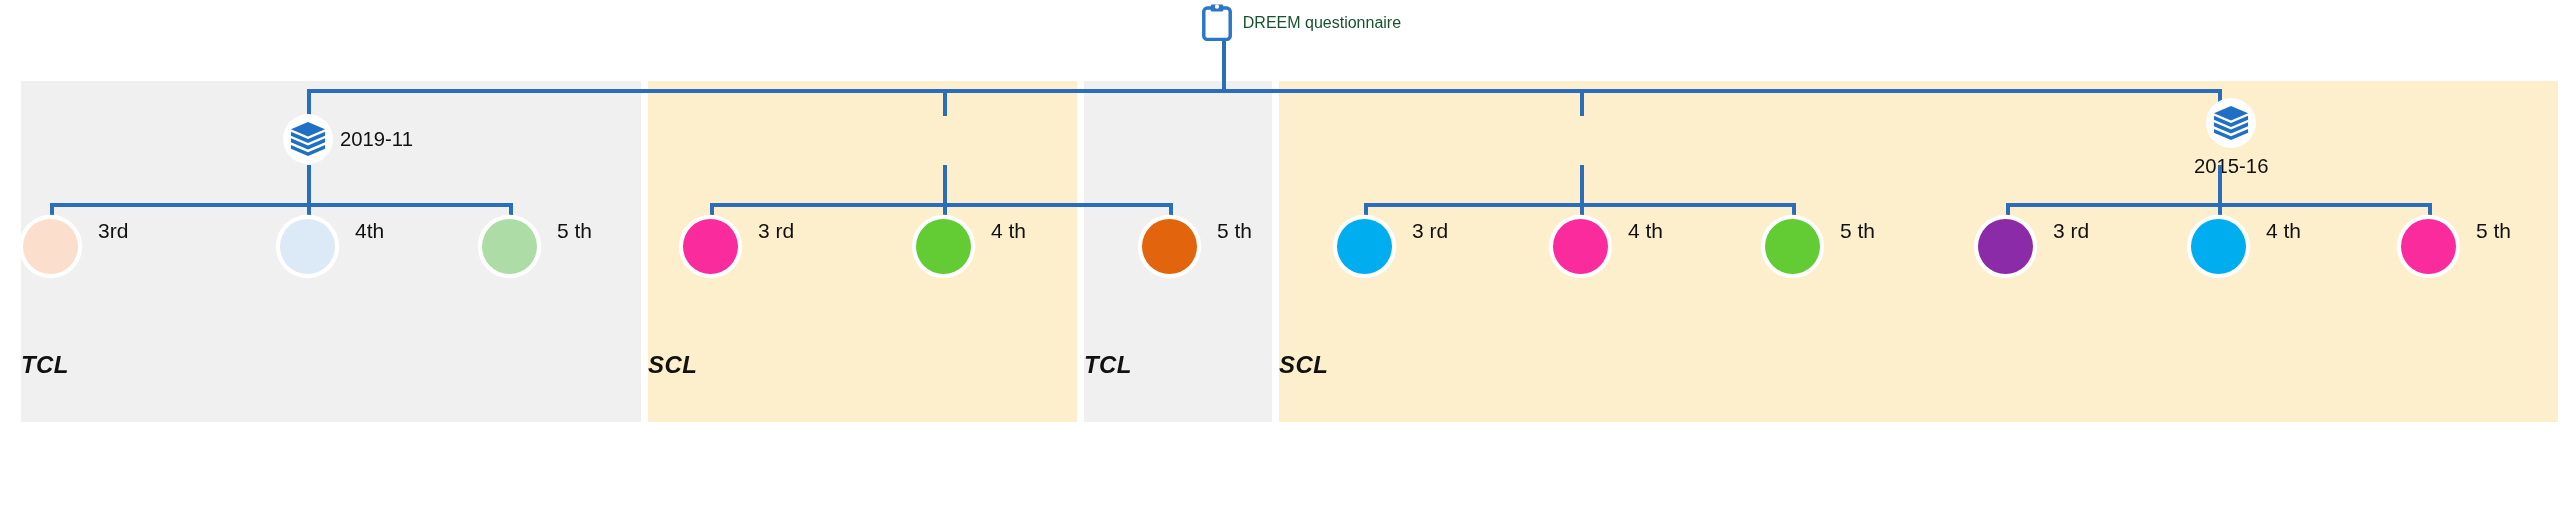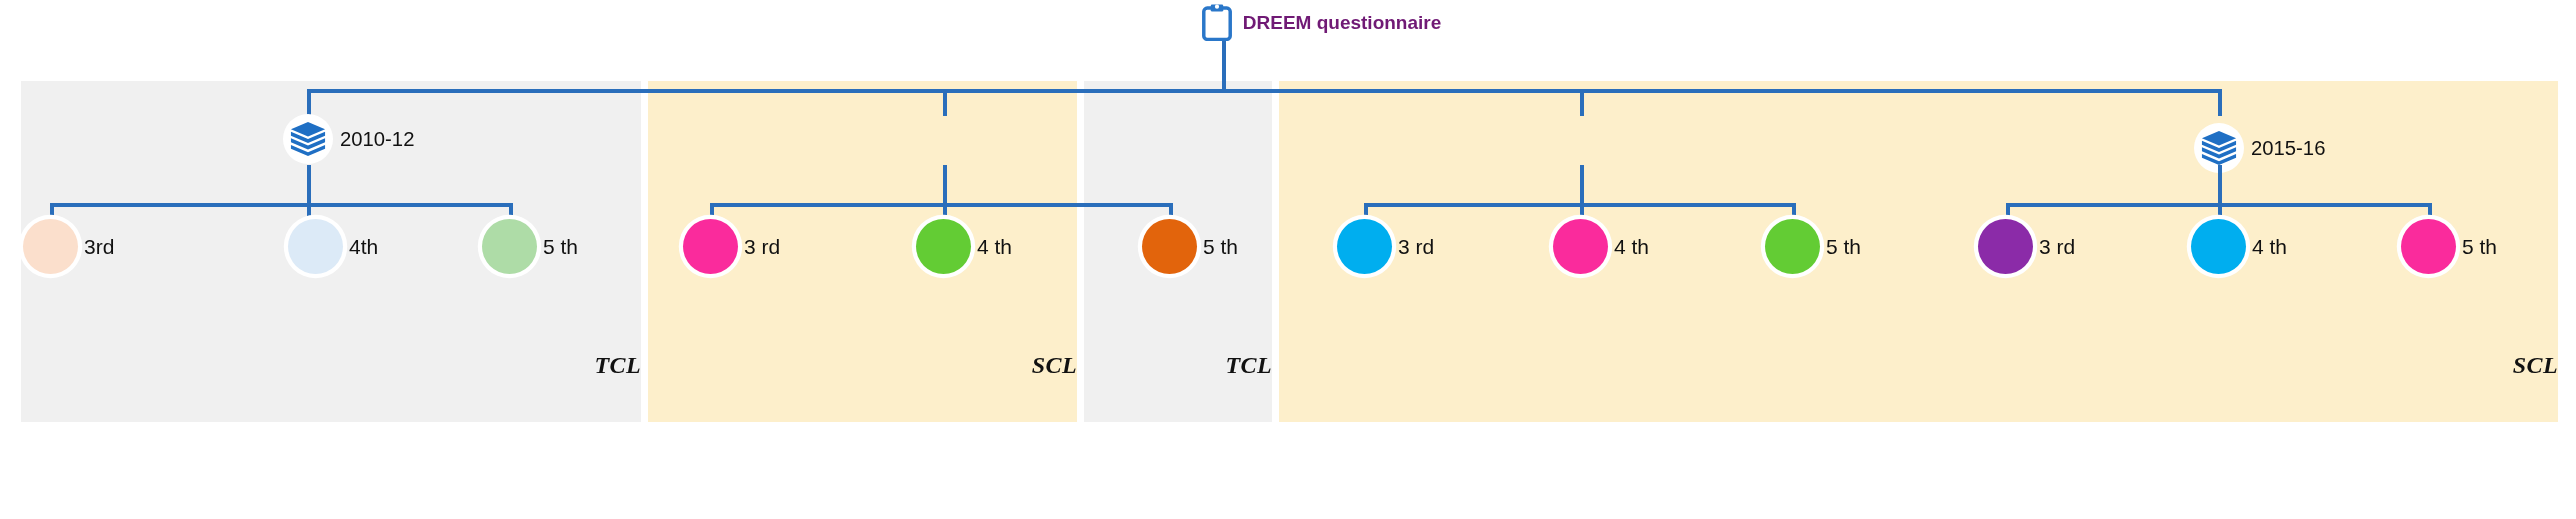--- a/index.html
+++ b/index.html
@@ -24,22 +24,22 @@
     top: 81px;
     height: 341px;
   }
   .band.tcl { background: #f0f0f0; }
   .band.scl { background: #fdefcb; }
 
   .band-label {
     position: absolute;
     bottom: 43px;
     width: 100%;
-    text-align: right;
-    font-family: Liberation Serif, serif;
+    text-align: left;
+    font-family: Liberation Sans, sans-serif;
     font-style: italic;
     font-weight: bold;
     font-size: 24px;
     color: #111111;
     letter-spacing: 0.4px;
   }
 
   
   .line {
     position: absolute;
@@ -51,23 +51,23 @@
   
   #root-node {
     position: absolute;
     left: 1201px;
     top: 2.8px;
     display: flex;
     align-items: center;
     gap: 9.8px;
   }
   #root-label {
-    font-size: 19px;
-    font-weight: bold;
-    color: #701a75;
+    font-size: 16px;
+    font-weight: normal;
+    color: #14532d;
     white-space: nowrap;
   }
 
   
   .year-node {
     position: absolute;
     display: flex;
     align-items: center;
     gap: 7px;
   }
@@ -85,22 +85,21 @@
     font-size: 20.3px;
     color: #111111;
     white-space: nowrap;
     font-family: "Liberation Sans", sans-serif;
   }
 
   
   .grade-node {
     position: absolute;
     display: flex;
-    align-items: center;
-    gap: 6px;
+    gap: 20px;
   }
   .grade-dot {
     width: 55px;
     height: 55px;
     border-radius: 50%;
     box-shadow: 0 0 0 4.2px #ffffff;
     flex: none;
   }
   .grade-label {
     font-size: 21px;
@@ -140,34 +139,34 @@
     <span class="year-badge">
       <svg width="42" height="42" viewBox="0 0 64 64" aria-hidden="true">
         <g fill="#1f6fc4">
           <polygon points="32,6 58,17 32,28 6,17"></polygon>
           <polygon points="6,21 32,32 58,21 58,27 32,38 6,27"></polygon>
           <polygon points="6,31 32,42 58,31 58,37 32,48 6,37"></polygon>
           <polygon points="6,41 32,52 58,41 58,47 32,58 6,47"></polygon>
         </g>
       </svg>
     </span>
-    <span class="year-label">2010-12</span>
+    <span class="year-label">2019-11</span>
   </div>
 
   <div class="line vline" style="left:307px; top:165px; height:39px;"></div>
   <div class="line hline" style="left:50px; top:203px; width:463px;"></div>
   <div class="line vline" style="left:50px; top:203px; height:18px;"></div>
   <div class="line vline" style="left:307px; top:203px; height:18px;"></div>
   <div class="line vline" style="left:509px; top:203px; height:18px;"></div>
 
   <div class="grade-node" style="left:23px; top:219px;">
     <span class="grade-dot" style="background:#fbdfcc;"></span>
     <span class="grade-label">3rd</span>
   </div>
-  <div class="grade-node" style="left:288px; top:219px;">
+  <div class="grade-node" style="left:280px; top:219px;">
     <span class="grade-dot" style="background:#dceaf7;"></span>
     <span class="grade-label">4th</span>
   </div>
   <div class="grade-node" style="left:482px; top:219px;">
     <span class="grade-dot" style="background:#aedca7;"></span>
     <span class="grade-label">5 th</span>
   </div>
 
 
   <div class="line vline" style="left:943px; top:165px; height:39px;"></div>
@@ -202,21 +201,21 @@
   </div>
   <div class="grade-node" style="left:1553px; top:219px;">
     <span class="grade-dot" style="background:#fa2b9c;"></span>
     <span class="grade-label">4 th</span>
   </div>
   <div class="grade-node" style="left:1765px; top:219px;">
     <span class="grade-dot" style="background:#63cc34;"></span>
     <span class="grade-label">5 th</span>
   </div>
 
-  <div class="year-node" style="left:2194px; top:123px;">
+  <div class="year-node" style="left:2194px; top:98px;flex-direction:column;">
     <span class="year-badge">
       <svg width="42" height="42" viewBox="0 0 64 64" aria-hidden="true">
         <g fill="#1f6fc4">
           <polygon points="32,6 58,17 32,28 6,17"></polygon>
           <polygon points="6,21 32,32 58,21 58,27 32,38 6,27"></polygon>
           <polygon points="6,31 32,42 58,31 58,37 32,48 6,37"></polygon>
           <polygon points="6,41 32,52 58,41 58,47 32,58 6,47"></polygon>
         </g>
       </svg>
     </span>

